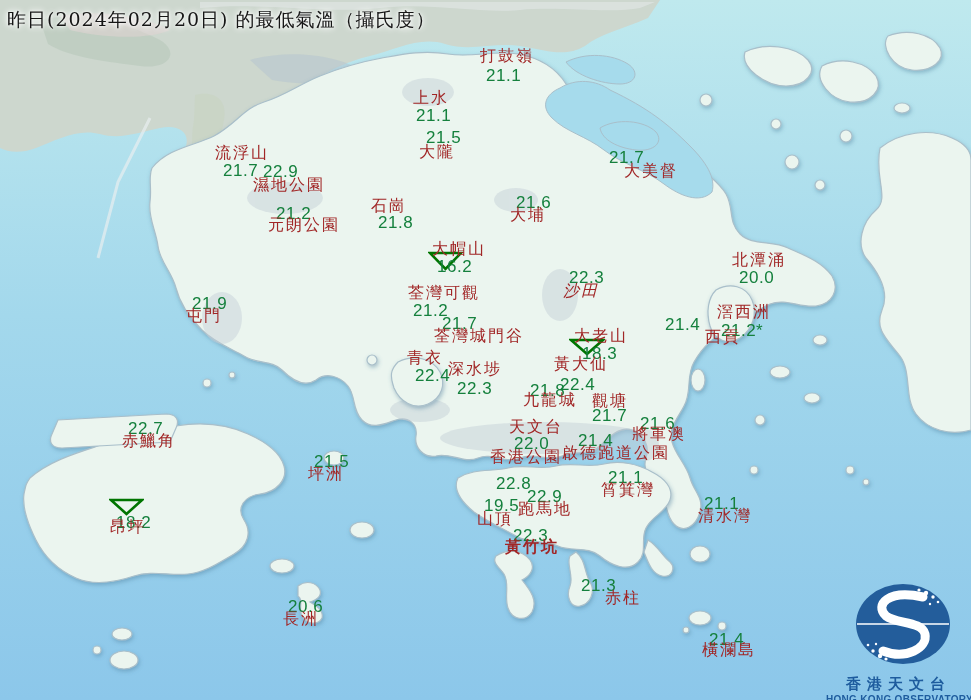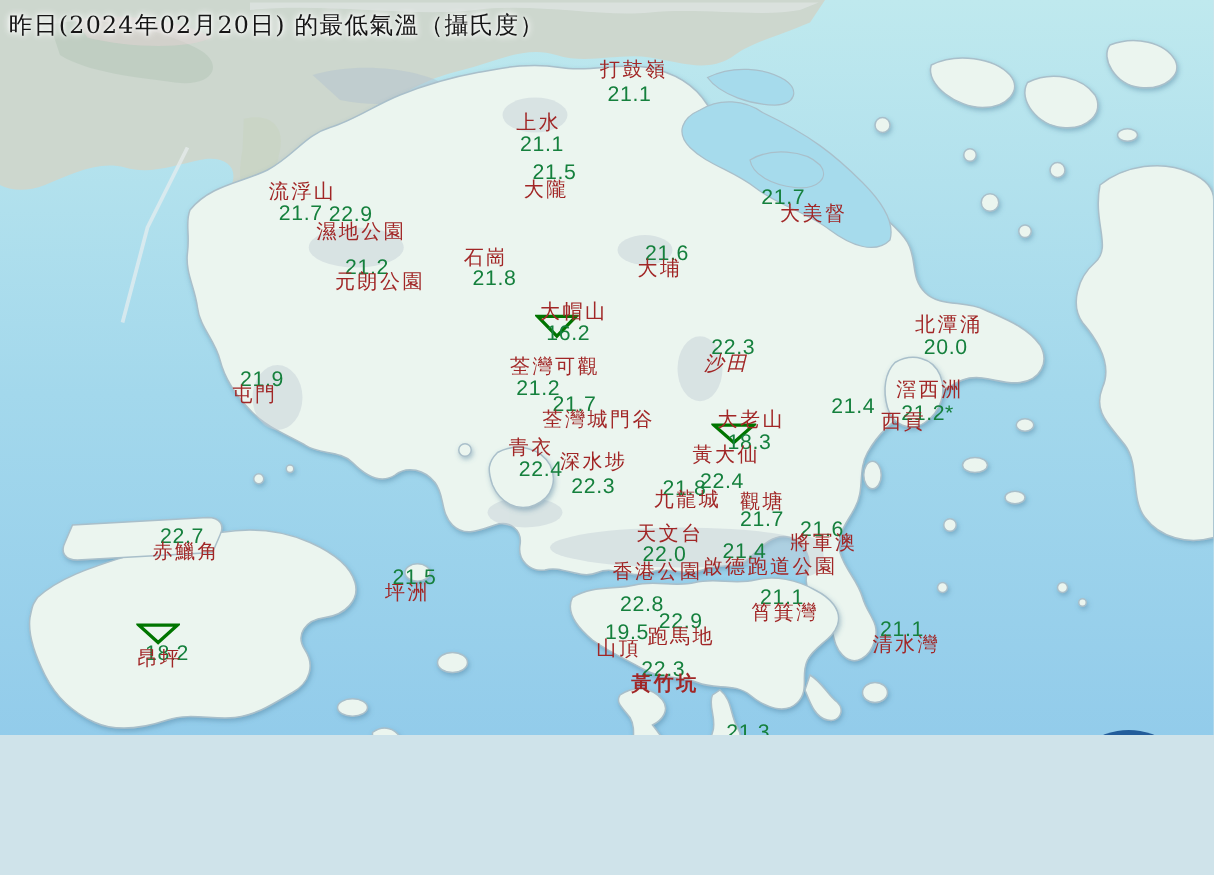--- a/index.html
+++ b/index.html
@@ -1,16 +1,16 @@
 <!DOCTYPE html>
 <html><head>
 <meta charset="utf-8">
 <style>
   html,body{margin:0;padding:0;background:#cfe3ea;}
-  .screen{position:relative;width:971px;height:588px;overflow:hidden;
+  .screen{position:relative;width:971px;height:700px;overflow:hidden;
           font-family:"Liberation Sans",sans-serif;}
   .screen svg.map{position:absolute;left:0;top:0;}
   #tris{position:absolute;left:0;top:0;width:971px;height:700px;z-index:3;pointer-events:none;}
   #tris svg{position:absolute;}
   #labels{position:absolute;left:0;top:0;width:971px;height:700px;z-index:4;}
   .station .val{position:absolute;font:17px "Liberation Sans",sans-serif;color:#15803d;
                 white-space:nowrap;letter-spacing:.5px;}
   .station .nm{position:absolute;font-family:"DejaVu Serif",serif;font-size:16px;color:#a12626;
                white-space:nowrap;letter-spacing:2px;line-height:1.1;}
   .title{position:absolute;left:7px;top:7px;z-index:5;font-family:"DejaVu Serif",serif;
@@ -334,16 +334,17 @@
           <circle cx="112" cy="24" r="1.3"></circle>
         <circle cx="93" cy="12" r="1.6"></circle>
           <circle cx="104" cy="26" r="1.2"></circle>
         <circle cx="54" cy="78" r="2.2"></circle>
           <circle cx="47" cy="73" r="1.7"></circle>
           <circle cx="42" cy="67" r="1.3"></circle>
         <circle cx="60" cy="81" r="1.6"></circle>
           <circle cx="50" cy="66" r="1.2"></circle>
       </g>
     </svg>
+    <div class="logo-zh">香港天文台</div>
     <div class="logo-en">HONG KONG OBSERVATORY</div>
   </div>
 
 </div>
 
 </body></html>

